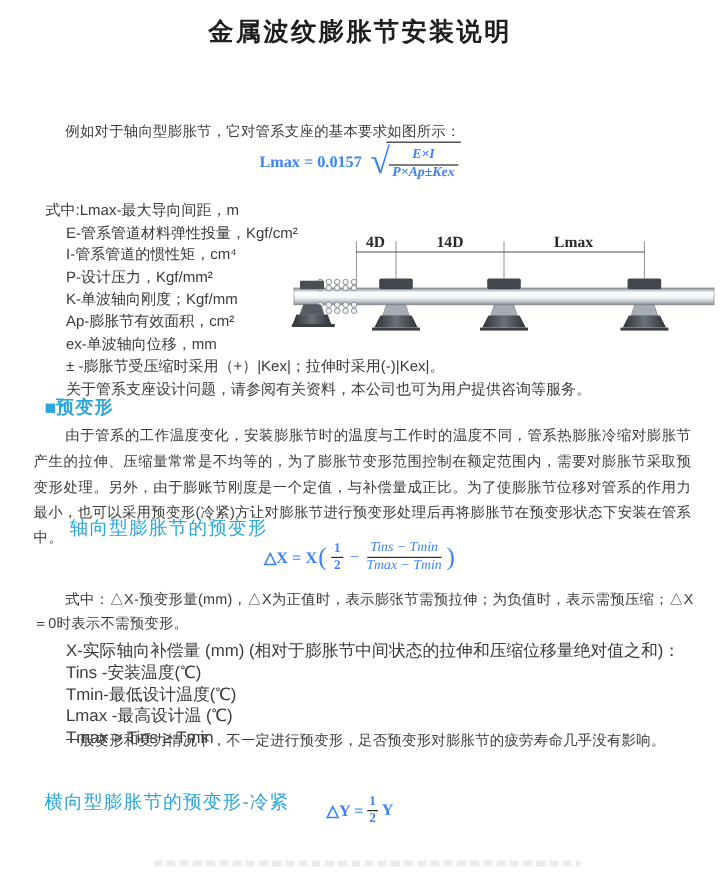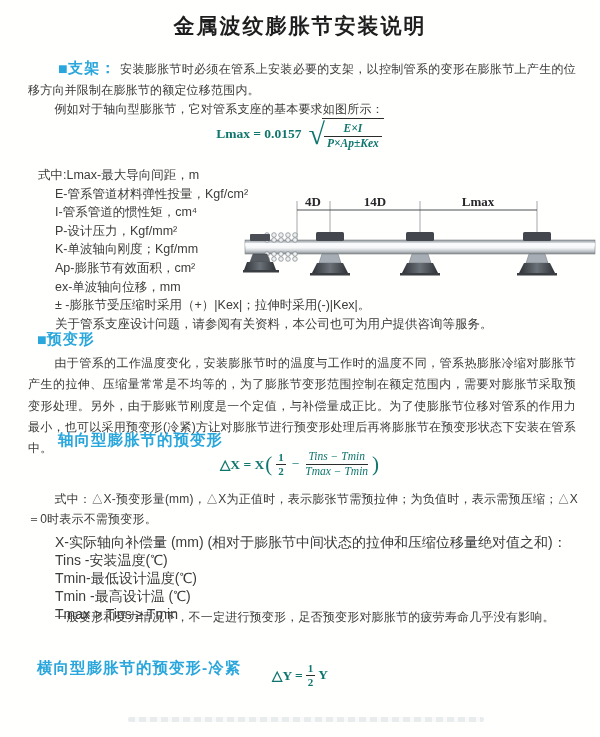--- a/index.html
+++ b/index.html
@@ -16,21 +16,21 @@
     position:absolute; font-size:12px; line-height:21px; text-align:justify;
     letter-spacing:0.2px; color:#3b3b3b;
   }
   .p1 { top:57px; left:28px; width:548px; text-indent:2.5em; }
   .p1b { top:99px; left:28px; width:548px; text-indent:2.2em; }
   .marker { color:#29a6db; font-size:16px; vertical-align:-1px; }
   .seclabel { color:#29a6db; font-size:15px; font-weight:bold; letter-spacing:1px; }
   
   .formula {
     position:absolute; left:0; width:100%; display:flex; justify-content:center;
-    align-items:center; font-family:"Liberation Serif", serif; color:#0f766e;
+    align-items:center; font-family:"Liberation Serif", serif; color:#3b82f6;
     font-weight:bold; font-size:13.5px;
   }
   .f1 { top:118px; }
   .sqrtsign { font-size:30px; font-weight:normal; line-height:26px; margin:0 -3px 0 7px; }
   .radicand { display:inline-block; border-top:1.6px solid #2b2b2b; padding:1px 2px 0 2px; }
   .sfrac { display:inline-flex; flex-direction:column; align-items:center;
            font-size:11.5px; line-height:1.2; font-style:italic; }
   .sfrac .t { padding:0 10px; }
   .sfrac .b { border-top:1px solid #2b2b2b; padding:0 3px; }
   .f2 { top:450px; }
@@ -43,42 +43,41 @@
             font-size:11.5px; line-height:1.2; font-style:italic; font-weight:normal; margin:0 3px; }
   .itfrac .t { border-bottom:1px solid #2b2b2b; padding:0 3px; }
   .fop { padding:0 3px; font-weight:normal; }
   .frhs { font-style:normal; }
   
   .defs { position:absolute; top:166px; left:38px; font-size:12.5px; line-height:18.6px; color:#3b3b3b; }
   .defs .ind { margin-left:17px; }
   .defs2 { position:absolute; top:533px; left:55px; font-size:14px; line-height:18px; color:#3b3b3b; }
   .sec2head { position:absolute; top:330px; left:37px; }
   .p2 { top:353px; left:28px; width:548px; text-indent:2.2em; line-height:21.3px; }
-  .blueh { position:absolute; color:#29a6db; font-size:15.5px; font-weight:bold; letter-spacing:1px; }
+  .blueh { position:absolute; color:#29a6db; font-size:15.5px; font-weight:normal; letter-spacing:1px; }
   .axialh { top:430px; left:58px; }
   .lateralh { top:658px; left:37px; }
   .p3 { top:489px; left:28px; width:550px; text-indent:2.2em; line-height:20px; }
   .p4 { top:607px; left:28px; width:550px; text-indent:2.2em; }
   .defy { position:absolute; top:700px; left:55px; font-size:12.5px; color:#3b3b3b; }
   .cutoff {
     position:absolute; top:717px; left:128px; width:356px; height:5px; border-radius:2px;
     background:repeating-linear-gradient(90deg,#c9d0d5 0 7px,#f1f3f4 7px 11px);
     opacity:0.4; filter:blur(0.5px);
   }
   .diagram { position:absolute; top:190px; left:243px; }
   .dim { font-family:"Liberation Serif", serif; font-weight:bold; font-size:13px; fill:#26282b; text-anchor:middle; }
 </style>
 </head>
 <body>
 
 <div class="page">
 
   <div class="title">金属波纹膨胀节安装说明</div>
 
-  <p class="para p1"><span class="marker">■</span><span class="seclabel">支架：</span> <span>安装膨胀节时必须在管系上安装必要的支架，以控制管系的变形在膨胀节上产生的位移方向并限制在膨胀节的额定位移范围内。</span></p>
   <p class="para p1b">例如对于轴向型膨胀节，它对管系支座的基本要求如图所示：</p>
 
   <div class="formula f1">
     <span>Lmax = 0.0157</span>
     <span class="sqrtsign">√</span>
     <span class="radicand">
       <span class="sfrac">
         <span class="t">E×I</span>
         <span class="b">P×Ap±Kex</span>
       </span>
@@ -201,21 +200,21 @@
     </span>
     <span class="paren">)</span>
   </div>
 
   <p class="para p3">式中：△X-预变形量(mm)，△X为正值时，表示膨张节需预拉伸；为负值时，表示需预压缩；△X＝0时表示不需预变形。</p>
 
   <div class="defs2">
     <div>X-实际轴向补偿量 (mm) (相对于膨胀节中间状态的拉伸和压缩位移量绝对值之和)：</div>
     <div>Tins -安装温度(℃)</div>
     <div>Tmin-最低设计温度(℃)</div>
-    <div>Tmin -最高设计温 (℃)</div>
+    <div>Lmax -最高设计温 (℃)</div>
     <div>Tmax &gt; Tins ≥ Tmin</div>
   </div>
 
   <p class="para p4">一般变形和受力情况下，不一定进行预变形，足否预变形对膨胀节的疲劳寿命几乎没有影响。</p>
 
   <div class="blueh lateralh">横向型膨胀节的预变形-冷紧</div>
 
   <div class="formula f3">
     <span>△Y =</span>
     <span class="numfrac">

